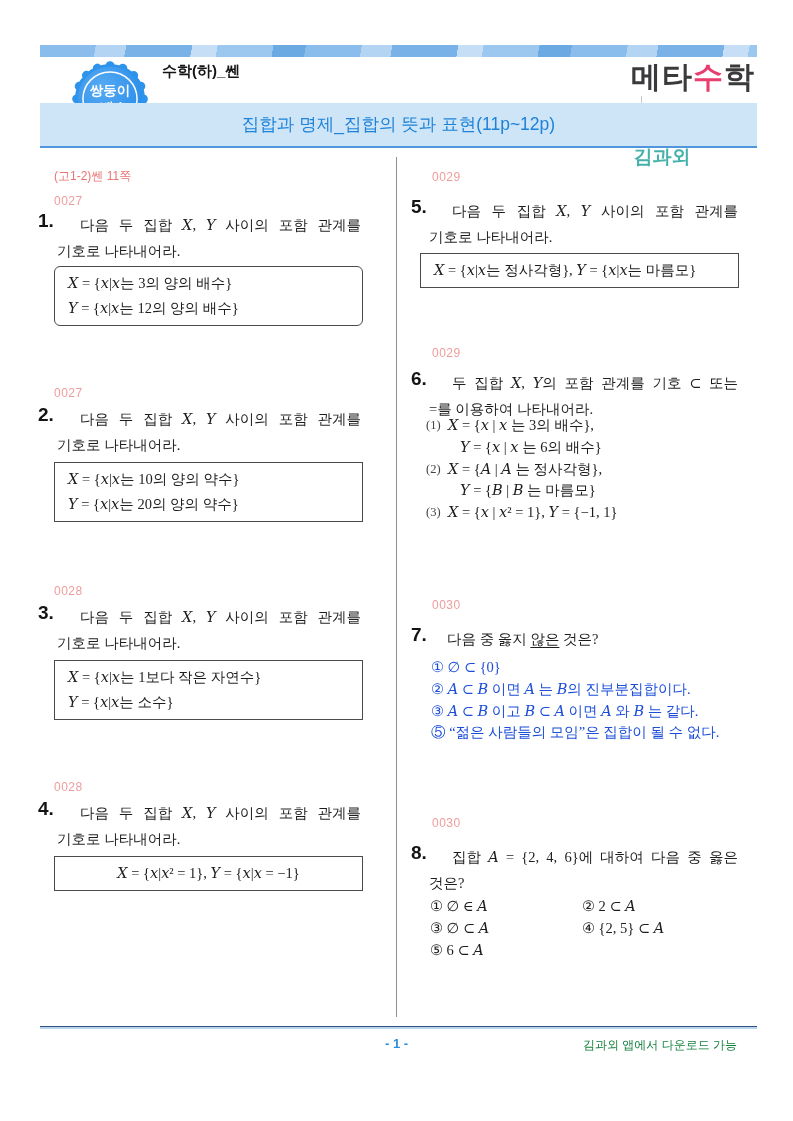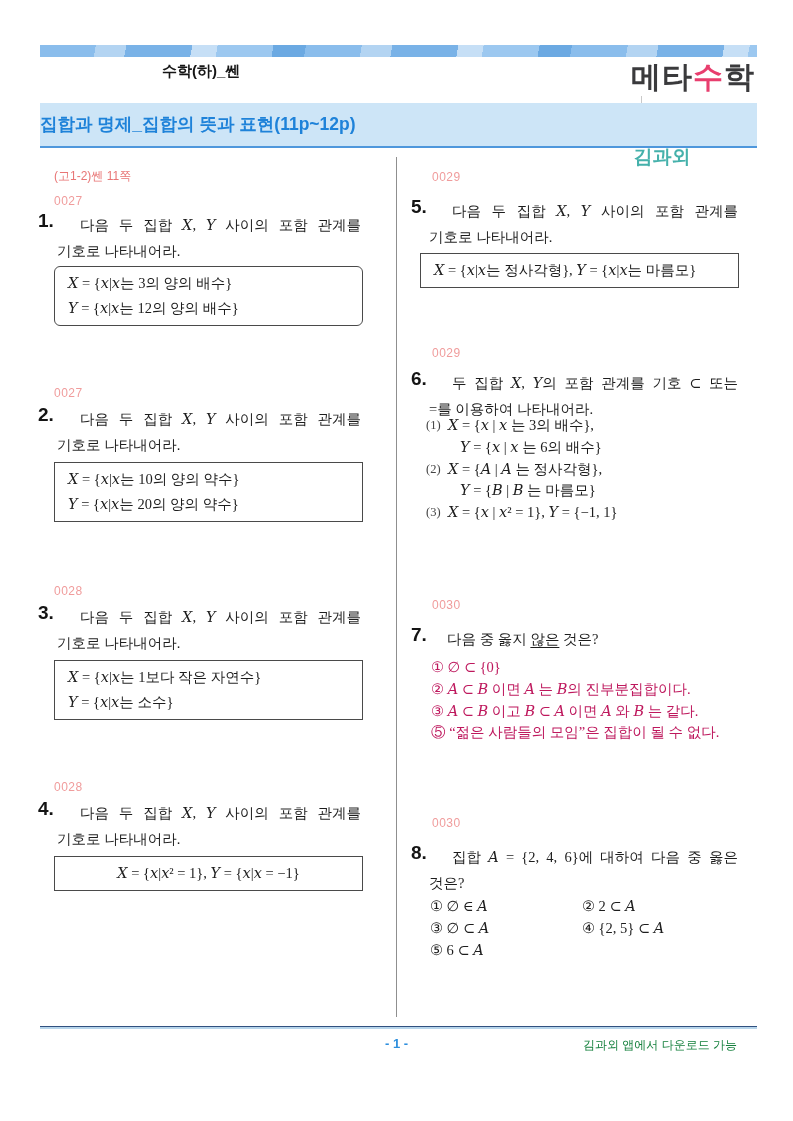--- a/index.html
+++ b/index.html
@@ -13,22 +13,22 @@
     position:absolute; left:40px; top:45px; width:717px; height:12px;
     background:repeating-linear-gradient(100deg,
       #8abdec 0 55px, #b3d4f2 55px 85px, #79b2e7 85px 150px,
       #c6dff6 150px 175px, #9cc8f0 175px 230px, #6ba9e2 230px 262px);
   }
   .banner {
     position:absolute; left:40px; top:103px; width:717px; height:43px;
     background:#cde5f7; border-bottom:2.5px solid #4e97dc;
   }
   .banner-title {
-    line-height:43px; font-family:"Liberation Sans",sans-serif;
-    font-weight:bold; font-size:17.5px; color:#1e82d9;
+    text-align:center; line-height:43px; font-family:"Liberation Sans",sans-serif;
+    font-weight:normal; font-size:17.5px; color:#1e82d9;
   }
   .badge { position:absolute; left:68px; top:57px; width:84px; height:84px; }
   .badge svg { position:absolute; inset:0; }
   .badge-text {
     position:absolute; inset:0; display:flex; flex-direction:column;
     align-items:center; justify-content:center;
     color:#fff; font-family:"Liberation Sans",sans-serif; font-weight:bold;
     font-size:13.5px; line-height:17px; text-align:center;
   }
   .doc-title {
@@ -68,21 +68,21 @@
     position:absolute; border:1.2px solid #4a4a4a; font-size:14.5px;
     line-height:25px; padding:4px 13px; color:#1d1d1d; background:#fff;
   }
   .pbox.center { text-align:center; }
   .mv { font-family:"DejaVu Serif",serif; font-style:italic; }
   .u { text-decoration:underline; text-underline-offset:3px; }
   .p6items { position:absolute; left:426px; top:415px; width:312px; font-size:14.5px; line-height:21.8px; color:#1d1d1d; }
   .p6row { display:flex; }
   .p6row.cont { padding-left:12px; }
   .p6label { width:22px; flex:none; font-size:12.5px; color:#444; }
-  .choices { position:absolute; font-size:14.5px; line-height:21.8px; color:#be185d; }
+  .choices { position:absolute; font-size:14.5px; line-height:21.8px; color:#1d4ed8; }
   .choice { white-space:nowrap; }
   .grid8 {
     position:absolute; left:430px; top:895px; width:306px;
     display:grid; grid-template-columns:152px 1fr; font-size:14.5px; line-height:22px; color:#1d1d1d;
   }
   
   .footer-line  { position:absolute; left:40px; top:1026px; width:717px; height:1px; background:#31507f; }
   .footer-line2 { position:absolute; left:40px; top:1027px; width:717px; height:2px; background:#b7d5eb; }
   .page-num {
     position:absolute; left:0; top:1036px; width:793px; text-align:center;
@@ -93,20 +93,38 @@
     font-family:"Liberation Sans",sans-serif; font-size:12px; color:#15803d;
   }
 </style>
 </head>
 <body>
 
 <div class="page">
 
   <div class="top-strip"></div>
 
+  <div class="badge">
+    <svg viewBox="0 0 90 90">
+      <defs>
+        <radialGradient id="bg" cx="38%" cy="32%" r="80%">
+          <stop offset="0%" stop-color="#56aaf3"></stop>
+          <stop offset="100%" stop-color="#1f87e8"></stop>
+        </radialGradient>
+      </defs>
+      <circle cx="45" cy="45" r="36" fill="none" stroke="#2e93ea" stroke-width="9" stroke-dasharray="0.5 13.6" stroke-linecap="round"></circle>
+      <circle cx="45" cy="45" r="36" fill="url(#bg)"></circle>
+      <circle cx="45" cy="45" r="36" fill="none" stroke="#2e93ea" stroke-width="3"></circle>
+      <circle cx="45" cy="45" r="29" fill="none" stroke="#ffffff" stroke-width="1.6"></circle>
+    </svg>
+    <div class="badge-text">
+      <span>쌍둥이</span>
+      <span>2배수</span>
+    </div>
+  </div>
 
   <div class="doc-title">수학(하)_쎈</div>
 
   <div class="logo">
     <div class="logo-main"><span>메타</span><span class="logo-accent">수</span><span>학</span></div>
     <div class="logo-divider"></div>
     <div class="logo-brand">
       <svg width="62" height="16" viewBox="0 0 62 16">
         <line x1="2" y1="11" x2="22" y2="11" stroke="#45b1ab" stroke-width="1.5"></line>
         <line x1="40" y1="11" x2="60" y2="11" stroke="#45b1ab" stroke-width="1.5"></line>

